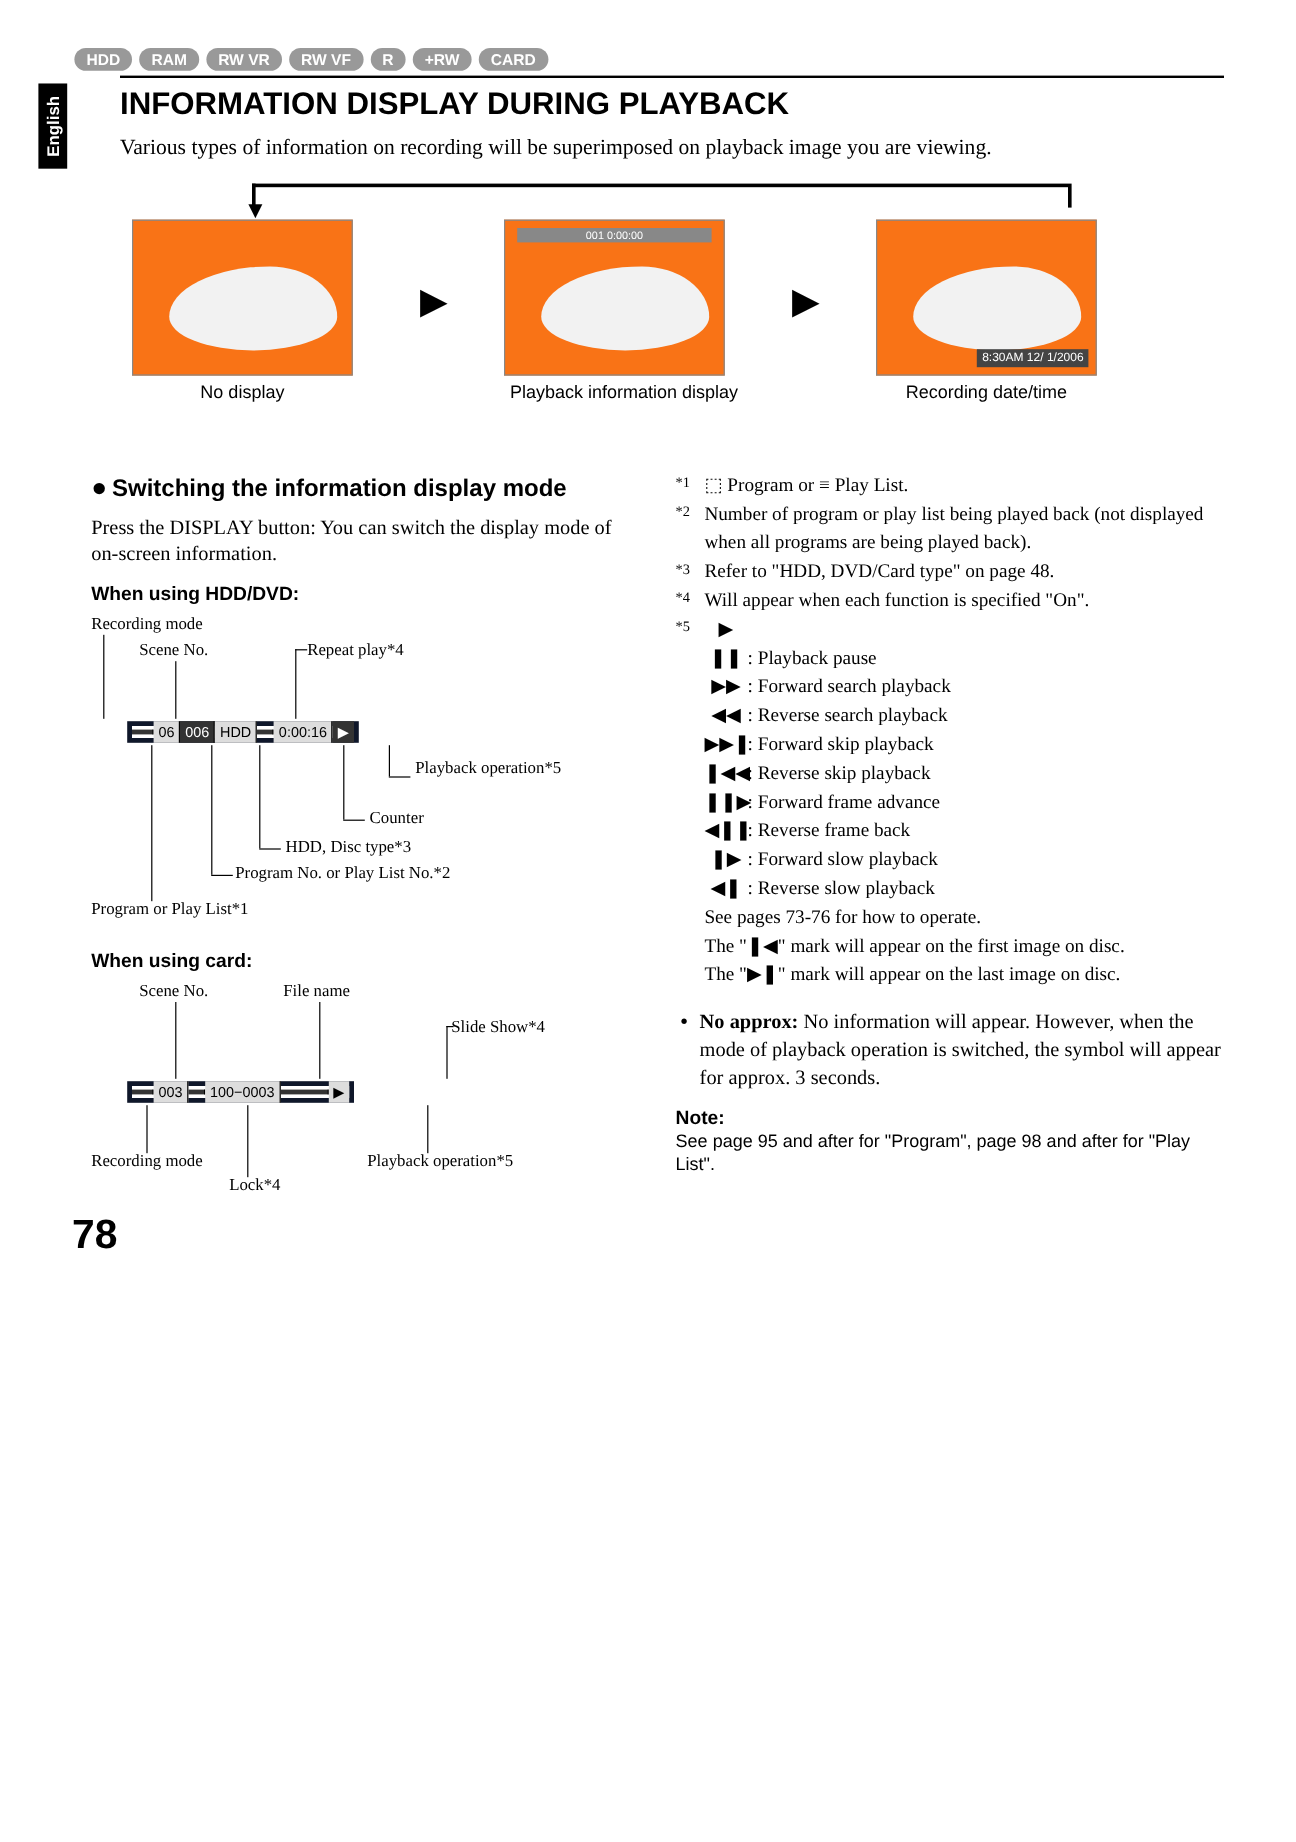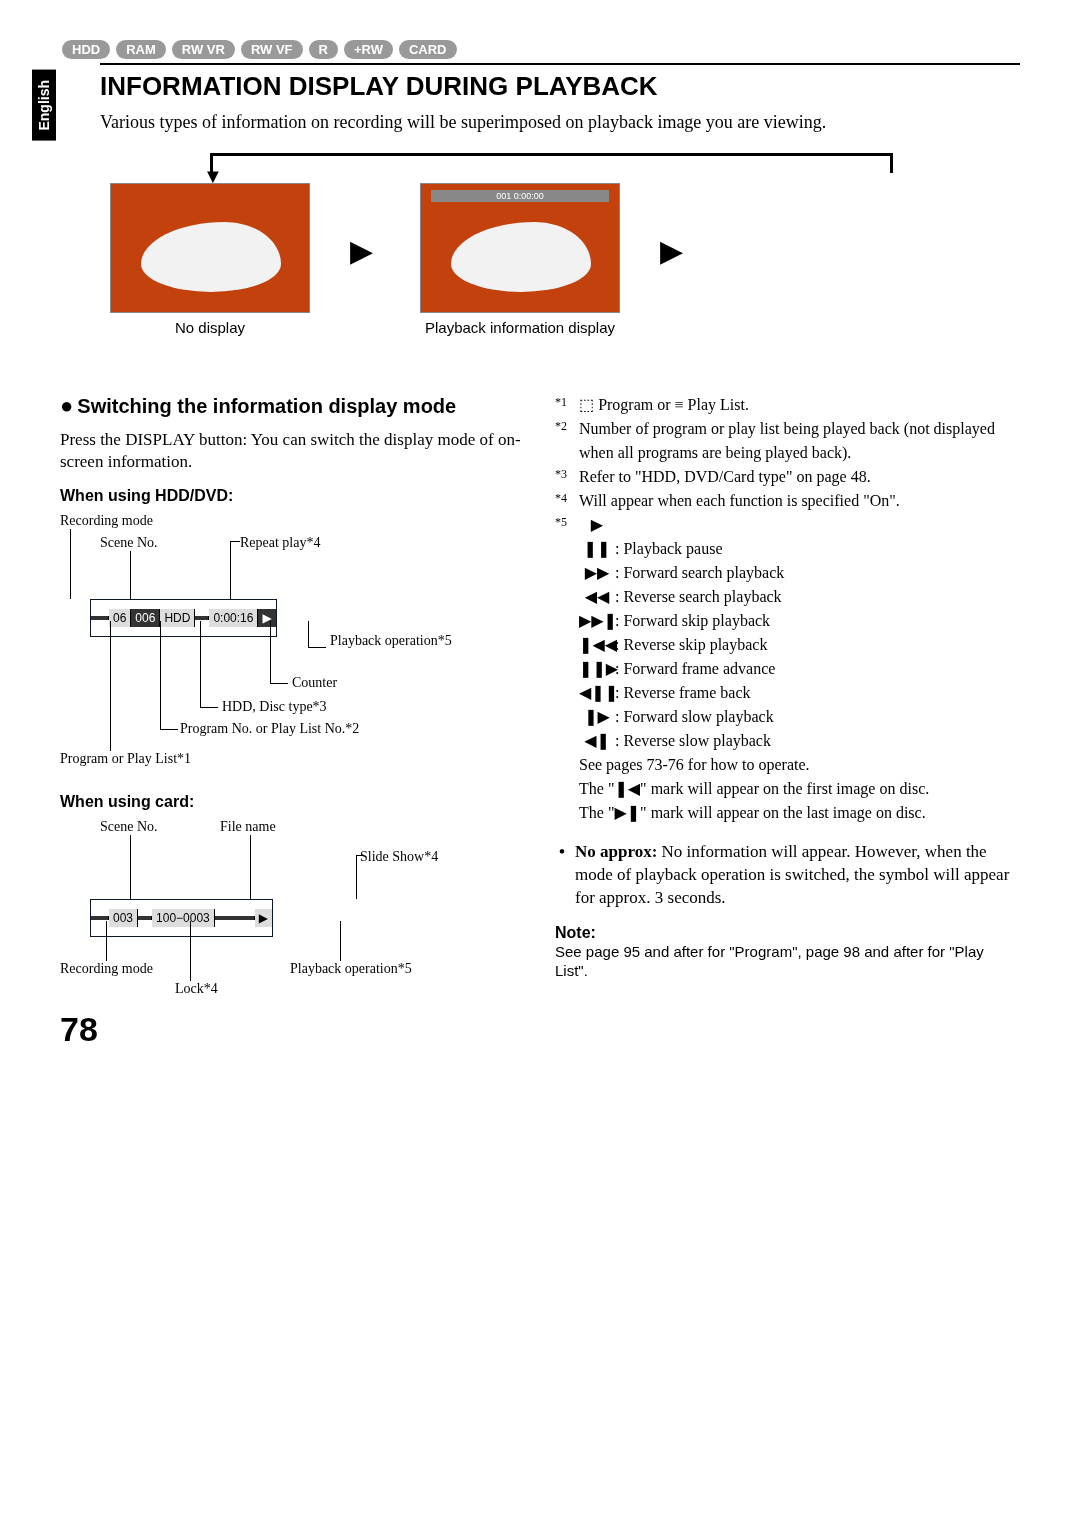--- a/index.html
+++ b/index.html
@@ -5,37 +5,37 @@
   * { box-sizing: border-box; margin: 0; padding: 0; }
   body { background: #fff; font-family: Georgia, 'Times New Roman', serif; color: #000; width: 1080px; height: 1535px; position: relative; }
   .page { padding: 40px 60px 40px 60px; position: relative; }
   .side-tab { position: absolute; left: 32px; top: 70px; background: #000; color: #fff; writing-mode: vertical-rl; text-orientation: mixed; padding: 10px 4px; font-family: Arial, sans-serif; font-weight: bold; font-size: 14px; transform: rotate(180deg); }
   .badges { text-align: left; padding-right: 0; margin-bottom: 4px; }
   .badge { display: inline-block; background: #999; color: #fff; border-radius: 10px; padding: 2px 10px; font-family: Arial, sans-serif; font-weight: bold; font-size: 13px; margin-left: 2px; }
   .main-heading { font-family: Arial, sans-serif; font-weight: bold; font-size: 26px; border-top: 2px solid #000; padding-top: 6px; margin-left: 40px; }
   .intro { margin: 10px 0 20px 40px; font-size: 18px; }
   .cycle-row { margin-left: 40px; position: relative; height: 230px; }
   .cycle-item { position: absolute; text-align: center; font-family: Arial, sans-serif; font-size: 15px; }
-  .screen { width: 200px; height: 130px; background: #c2410c; border: 1px solid #888; position: relative; overflow: hidden; }
+  .screen { width: 184px; height: 130px; background: #f97316; border: 1px solid #888; position: relative; overflow: hidden; }
   .screen-swan { position: absolute; left: 30px; bottom: 20px; width: 140px; height: 70px; background: #f2f2f2; border-radius: 60% 40% 50% 50% / 60% 60% 40% 40%; }
   .screen-overlay-top { position: absolute; top: 6px; left: 10px; right: 10px; background:#888; color:#fff; font-size:9px; padding:1px 4px; }
   .screen-overlay-time { position: absolute; bottom: 6px; right: 6px; background:#444; color:#fff; font-size: 10px; padding:2px 4px; line-height:1.1; text-align:right; }
   .arrow-r { position: absolute; font-size: 30px; }
   .cycle-line-top { position: absolute; border-top: 3px solid #000; }
   .cycle-line-v { position: absolute; border-left: 3px solid #000; }
   .down-arrow { position: absolute; font-size: 20px; }
-  .columns { display: flex; margin-left: 0; margin-top: 10px; }
+  .columns { display: flex; margin-left: 16px; margin-top: 10px; }
   .col-left { flex: 1; padding-right: 20px; }
   .col-right { flex: 1; padding-left: 10px; }
   .sub-heading { font-family: Arial, sans-serif; font-weight: bold; font-size: 20px; margin-bottom: 10px; }
   .sub-heading .bullet { font-size: 22px; margin-right: 4px; }
   .body-text { font-size: 17px; margin-bottom: 14px; line-height: 1.3; }
   .bold-label { font-family: Arial, sans-serif; font-weight: bold; font-size: 16px; margin-bottom: 8px; }
   .diagram { font-family: Arial, sans-serif; font-size: 14px; margin-bottom: 20px; }
-  .osd-bar { display: inline-flex; border: 1px solid #0f172a; height: 38px; align-items: center; }
+  .osd-bar { display: inline-flex; border: 4px solid #0f172a; height: 18px; align-items: center; }
   .osd-seg { border-right: 1px solid #000; padding: 2px 4px; font-size: 12px; background: #ddd; }
   .osd-seg.dark { background: #333; color: #fff; }
   .osd-seg:last-child { border-right: none; }
   .fn-list { font-size: 16px; line-height: 1.5; }
   .fn-row { display: flex; }
   .fn-sup { width: 24px; font-size: 12px; vertical-align: super; }
   .fn-sym { width: 36px; text-align: center; font-family: Arial, sans-serif; }
   .fn-text { flex: 1; }
   .bullet-list { margin-left: 4px; font-size: 17px; }
   .bullet-list li { list-style: none; margin-bottom: 10px; position: relative; padding-left: 16px; line-height: 1.35; }
@@ -85,20 +85,28 @@
 
     <div class="cycle-item" style="left:320px; top:30px;">
       <div class="screen">
         <div class="screen-swan"></div>
         <div class="screen-overlay-top">001  0:00:00</div>
       </div>
       <div style="margin-top:6px; white-space:normal; width:200px;">Playback information display</div>
     </div>
     <div class="arrow-r" style="left:560px; top:80px;">▶</div>
 
+    <div class="cycle-item" style="left:630px; top:30px;">
+      <div class="screen">
+        <div class="screen-swan"></div>
+        <div class="screen-overlay-time">8:30AM
+12/ 1/2006</div>
+      </div>
+      <div style="margin-top:6px;">Recording date/time</div>
+    </div>
   </div>
 
   <div class="columns">
     <div class="col-left">
       <h2 class="sub-heading"><span class="bullet">●</span><span>Switching the information display mode</span></h2>
       <p class="body-text">Press the DISPLAY button: You can switch the display mode of on-screen information.</p>
 
       <div class="bold-label">When using HDD/DVD:</div>
       <div class="diagram dg-wrap">
         <div class="anno" style="left:0; top:0;">Recording mode</div>

